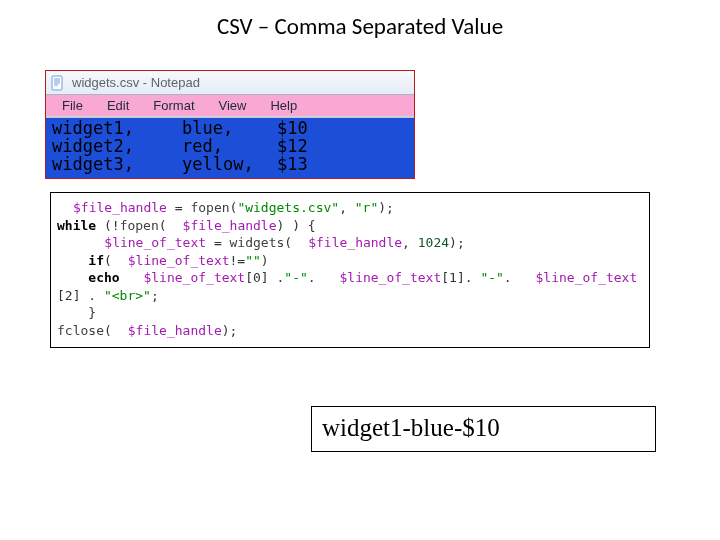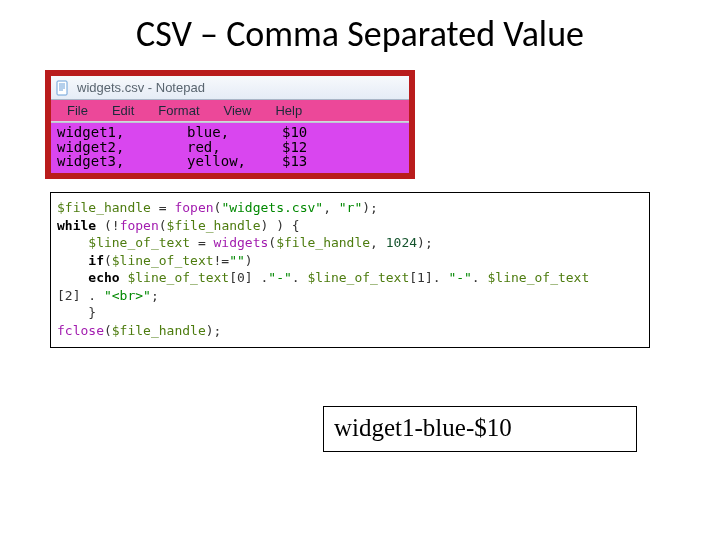--- a/index.html
+++ b/index.html
@@ -7,33 +7,33 @@
     margin: 0;
     width: 720px;
     height: 540px;
     background: #fff;
     font-family: Arial, sans-serif;
     position: relative;
     overflow: hidden;
   }
   .slide-title {
     text-align: center;
-    font-size: 36px;
+    font-size: 23px;
     font-weight: 400;
     margin: 12px 0 10px 0;
     font-family: Calibri, Arial, sans-serif;
     color: #000;
   }
   
   .notepad {
     position: absolute;
     left: 45px;
     top: 70px;
     width: 370px;
-    border: 6px solid #b91c1c;
+    border: 1px solid #b91c1c;
     background: #f4f4f4;
   }
   .np-titlebar {
     display: flex;
     align-items: center;
     padding: 2px 4px;
     background: linear-gradient(#f7f9fc,#e5ecf6);
     border-bottom: 1px solid #a9b5c6;
     height: 24px;
   }
@@ -46,65 +46,65 @@
   .np-icon svg { display:block; }
   .np-title {
     font-family: "Segoe UI", Tahoma, sans-serif;
     font-size: 13px;
     color: #59656f;
   }
   .np-menubar {
     display: flex;
     gap: 0;
     padding: 1px 4px;
-    background: #ec4899;
+    background: #f9a8d4;
     border-bottom: 1px solid #cfd6df;
     font-family: "Segoe UI", Tahoma, sans-serif;
     font-size: 13px;
     color: #1c2a3a;
   }
   .np-menu-item { padding: 2px 12px; }
   .np-content {
-    background: #d946ef;
+    background: #1d4ed8;
     border-top: 1px solid #bfc7d1;
     padding: 2px 6px 4px 6px;
     font-family: Consolas, "Lucida Console", monospace;
-    font-size: 14px;
+    font-size: 17px;
     line-height: 1.05;
     white-space: pre;
     color: #000;
   }
   
   .codebox {
     position: absolute;
     left: 50px;
     top: 192px;
     width: 600px;
     border: 1px solid #000;
     background: #fff;
     font-family: Consolas, "Lucida Console", monospace;
     font-size: 13px;
     line-height: 1.35;
     padding: 6px 6px 8px 6px;
     white-space: pre-wrap;
     color: #000;
   }
-  .tok-var   { color: #4d7c0f; }
+  .tok-var   { color: #a21caf; margin-left: 16px; }
   .tok-op    { color: #333333; }
-  .tok-func  { color: #a21caf; }
+  .tok-func  { color: #404040; }
   .tok-str   { color: #008800; }
   .tok-num   { color: #14532d; }
   .tok-kw    { color: #000000; font-weight: bold; }
   .tok-punc  { color: #333333; }
   
   .outputbox {
     position: absolute;
-    left: 323px;
+    left: 311px;
     top: 406px;
-    width: 314px;
+    width: 345px;
     border: 1px solid #000;
     background: #fff;
     font-family: "Times New Roman", serif;
     font-size: 25px;
     line-height: 1.18;
     padding: 6px 10px 8px 10px;
     color: #000;
   }
 </style>
 </head>

